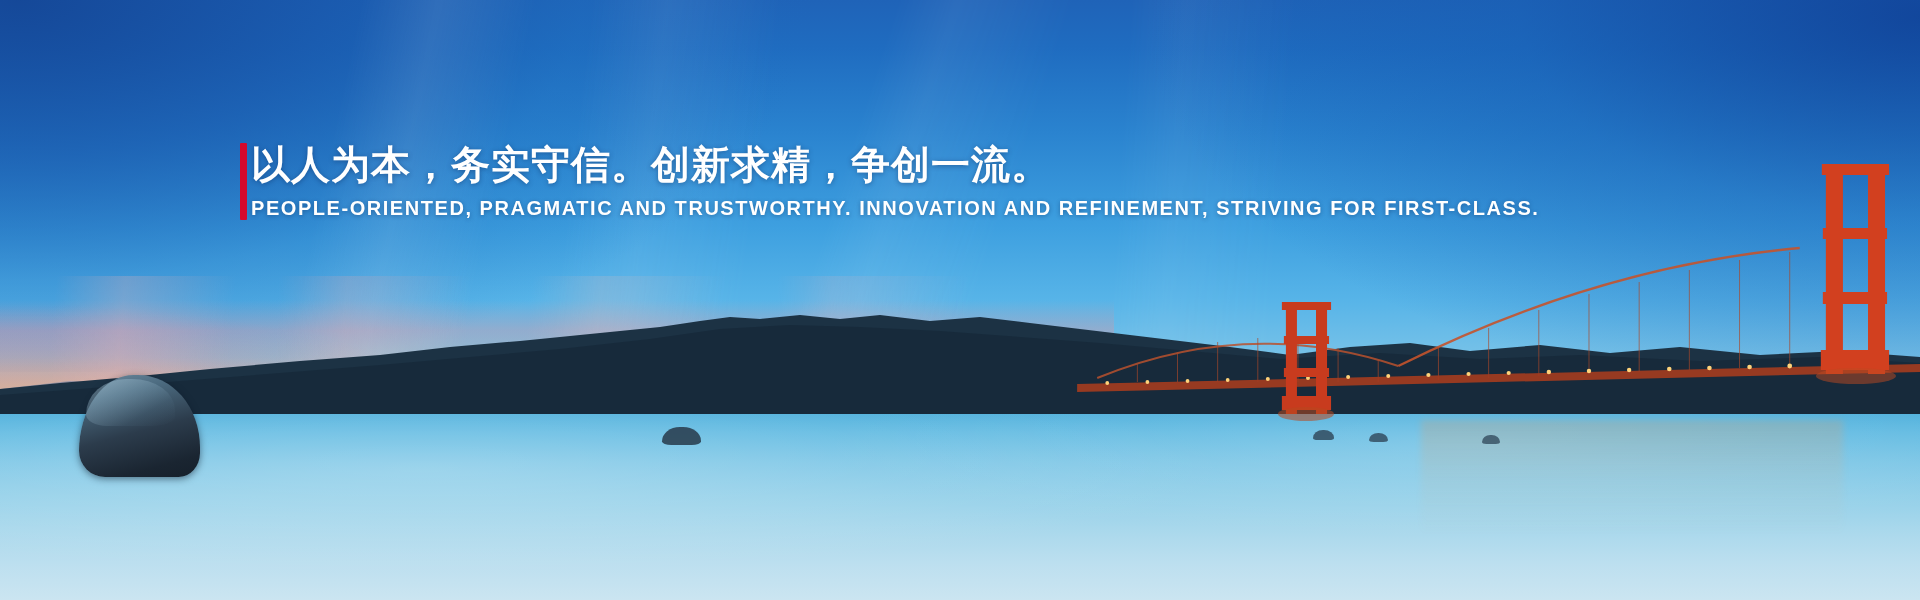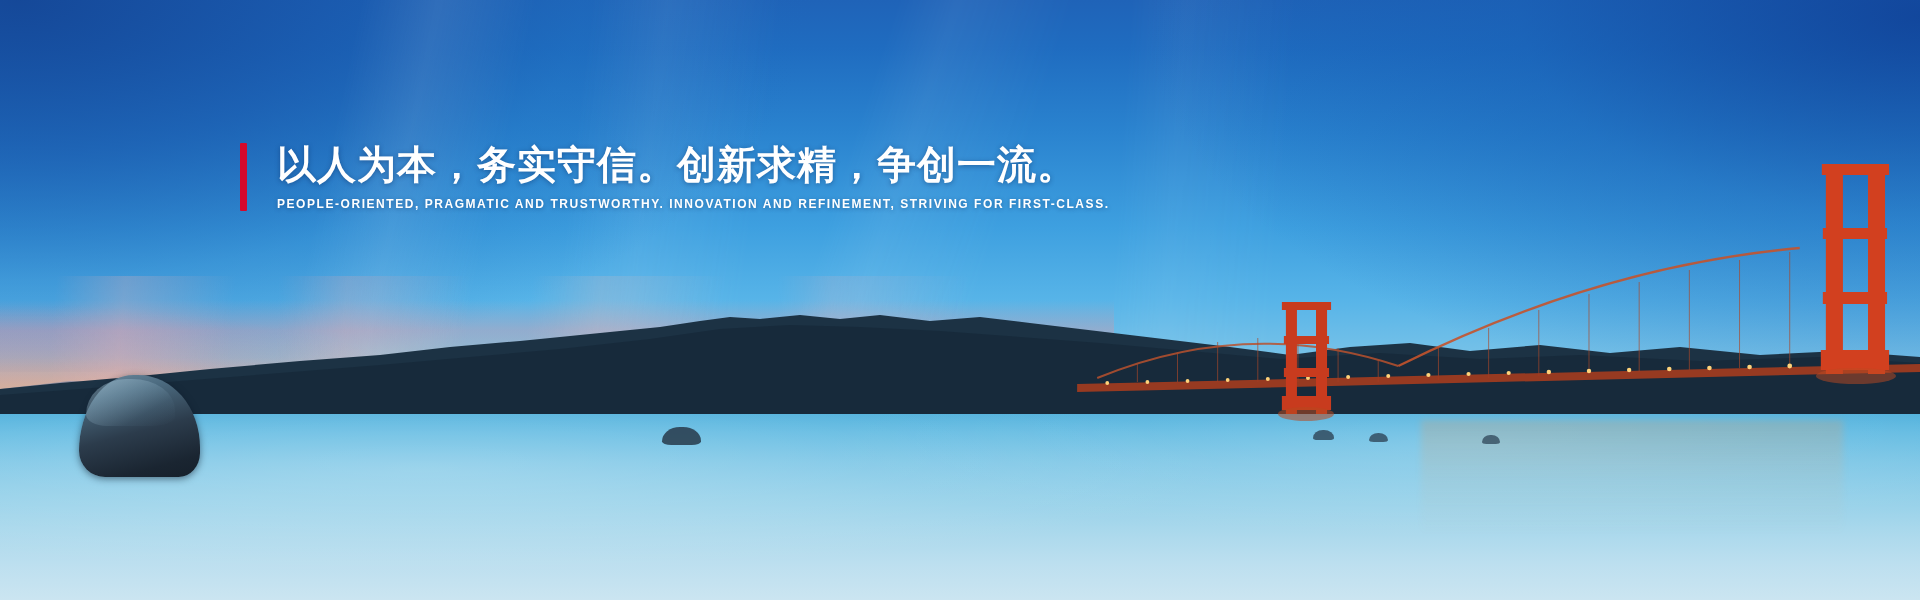--- a/index.html
+++ b/index.html
@@ -154,41 +154,41 @@
   .rock-s3 { left:71.3%; bottom:26.4%; width:1.0%; height:1.5%; opacity:.78; }
   .rock-s4 { left:77.2%; bottom:26.0%; width:0.9%; height:1.5%; opacity:.74; }
 
   
   .bridge { position:absolute; right:0; bottom:28.4%; width:46%; height:31%; }
   .bridge svg { display:block; width:100%; height:100%; overflow:visible; }
 
   
   .text-block {
     position:absolute; left:240px; top:143px;
-    display:flex; align-items:stretch; gap:30px;
+    display:flex; align-items:stretch; gap:4px;
   }
   .accent-bar {
     width:7px; flex:0 0 7px;
     background:#d5092c;
     border-radius:1px;
   }
   .text-lines { display:flex; flex-direction:column; justify-content:center; }
   .headline {
     color:#ffffff;
     font-size:39px;
     font-weight:bold;
     line-height:1.13;
     letter-spacing:1px;
     white-space:nowrap;
     text-shadow:0 1px 5px rgba(10,40,90,.45);
   }
   .subtitle {
     margin-top:10px;
     color:#ffffff;
-    font-size:12px;
+    font-size:20px;
     font-weight:bold;
     letter-spacing:1.55px;
     white-space:nowrap;
     text-shadow:0 1px 4px rgba(10,40,90,.42);
   }
 </style>
 </head>
 <body>
 
 <div class="banner">

